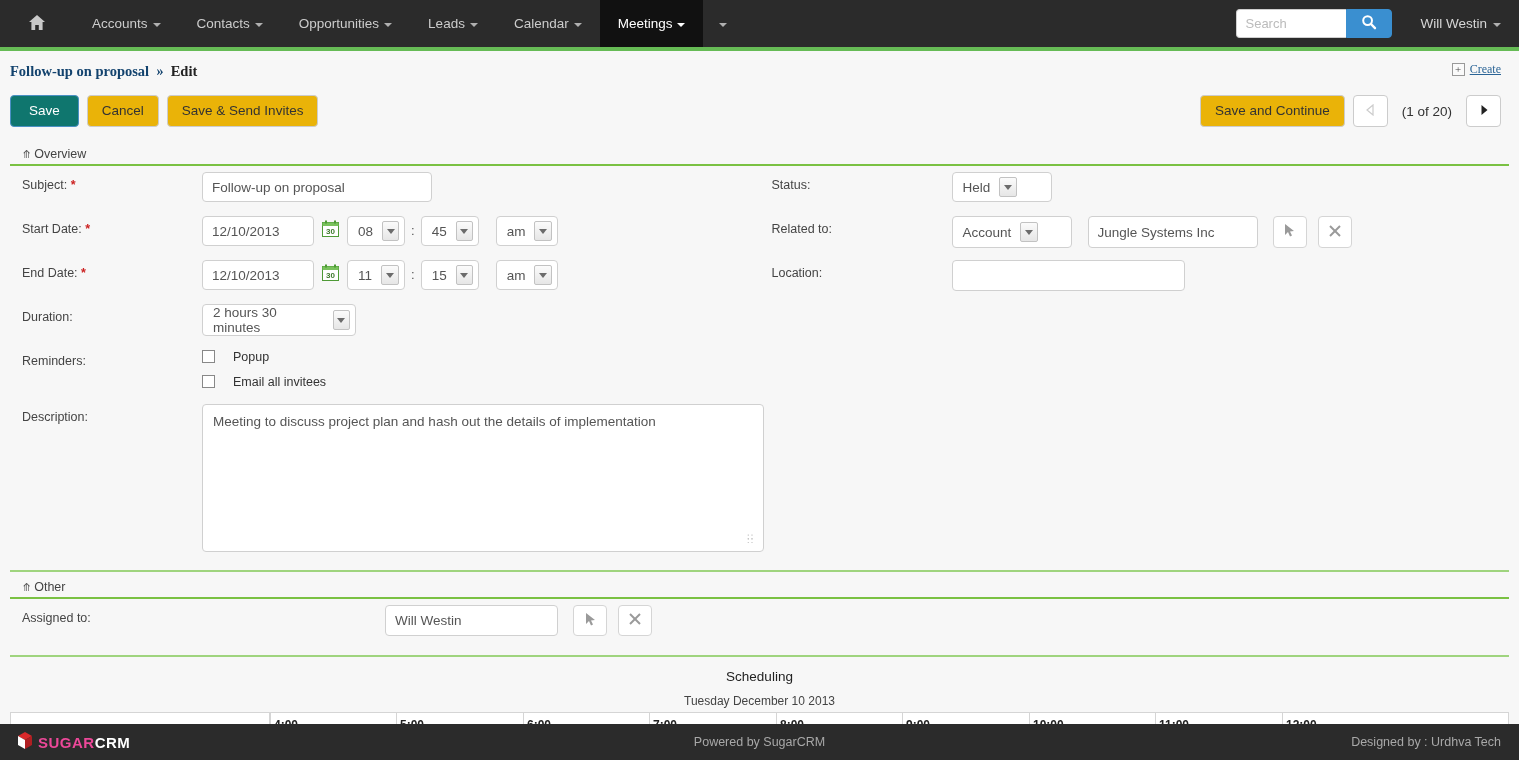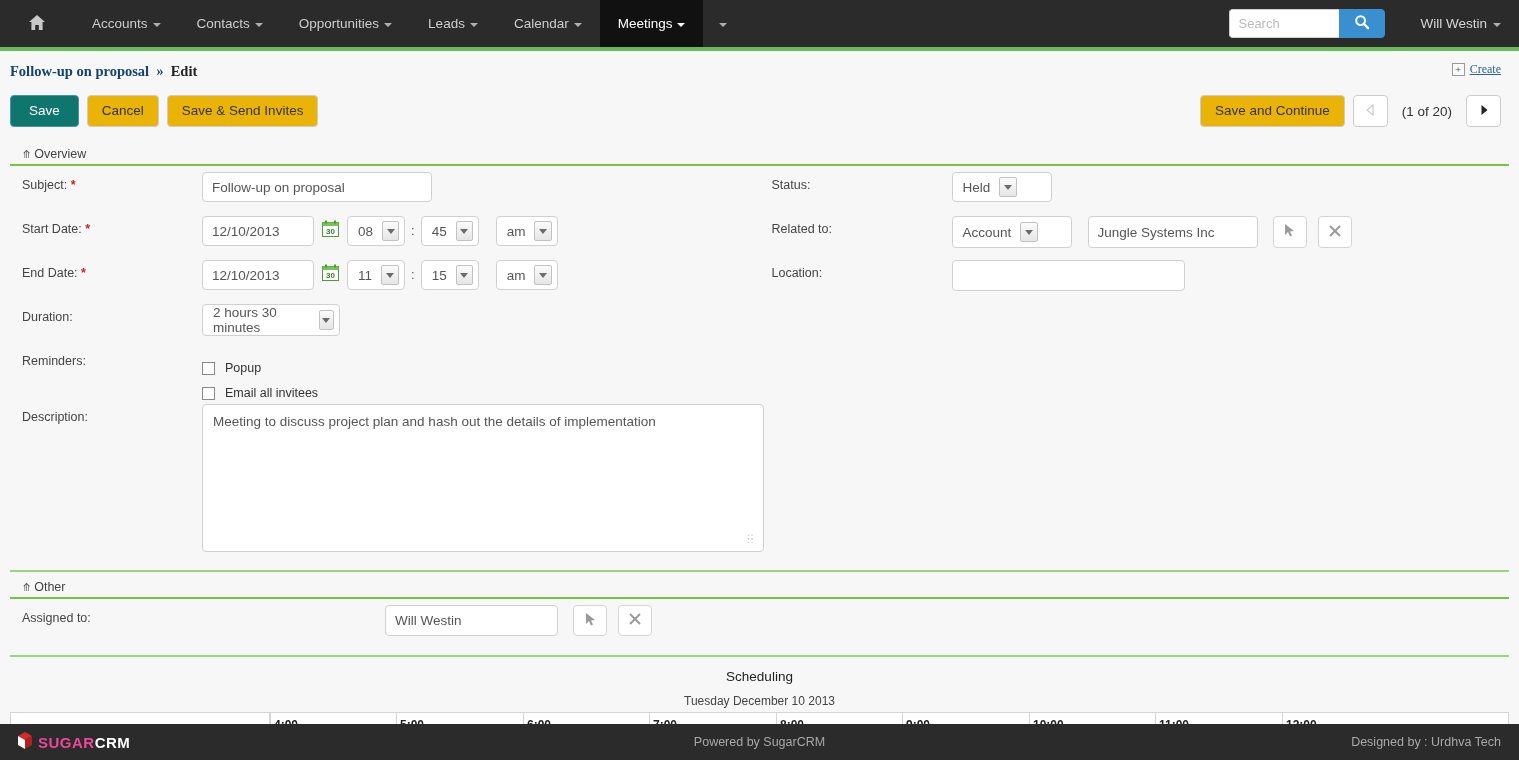--- a/index.html
+++ b/index.html
@@ -45,21 +45,21 @@
     border-left: 4px solid transparent;
     border-right: 4px solid transparent;
     border-top: 4px solid #b0b0b0;
     position: relative; top: 1px;
   }
   .nav-tab.active .caret { border-top-color: #ffffff; }
   .nav-right {
     margin-left: auto;
     display: flex; align-items: center;
     padding-right: 18px;
-    gap: 7px;
+    gap: 0;
   }
   .search-wrap { display: flex; align-items: center; }
   .search-input {
     width: 110px; height: 29px;
     border: 1px solid #cfcfcf;
     border-radius: 4px 0 0 4px;
     border-right: none;
     padding: 0 8px;
     font-size: 13px;
     font-family: "Liberation Sans", sans-serif;
@@ -228,21 +228,21 @@
   .cal-icon { margin: 4px 2px 0 2px; cursor: pointer; }
   .colon { padding-top: 7px; font-size: 13px; color: #555; }
   .iconbtn {
     width: 34px; height: 30px;
     border: 1px solid #d5d5d5;
     border-radius: 4px;
     background: #ffffff;
     display: flex; align-items: center; justify-content: center;
     cursor: pointer;
   }
-  .cbrow { display: flex; align-items: flex-end; gap: 10px; height: 25px; }
+  .cbrow { display: flex; align-items: flex-start; gap: 18px; height: 25px; }
   .cbox {
     width: 13px; height: 13px;
     border: 1px solid #888;
     background: #fff;
     cursor: pointer;
   }
   .cblabel { font-size: 12.5px; color: #333; }
   .ta-wrap { position: relative; }
   .ta {
     width: 562px; height: 148px;
@@ -506,21 +506,21 @@
             <span class="sel-arrow">
                 <i></i>
               </span>
           </div>
         </div>
       </div>
 
       <div class="frow">
         <div class="flabel">Duration:</div>
         <div class="fval">
-          <div class="sel" style="width:138px; height:32px;">
+          <div class="sel" style="width:154px; height:32px;">
             <span>2 hours 30 minutes</span>
             <span class="sel-arrow">
                 <i></i>
               </span>
           </div>
         </div>
       </div>
 
       <div class="frow" style="min-height:56px;">
         <div class="flabel">Reminders:</div>

